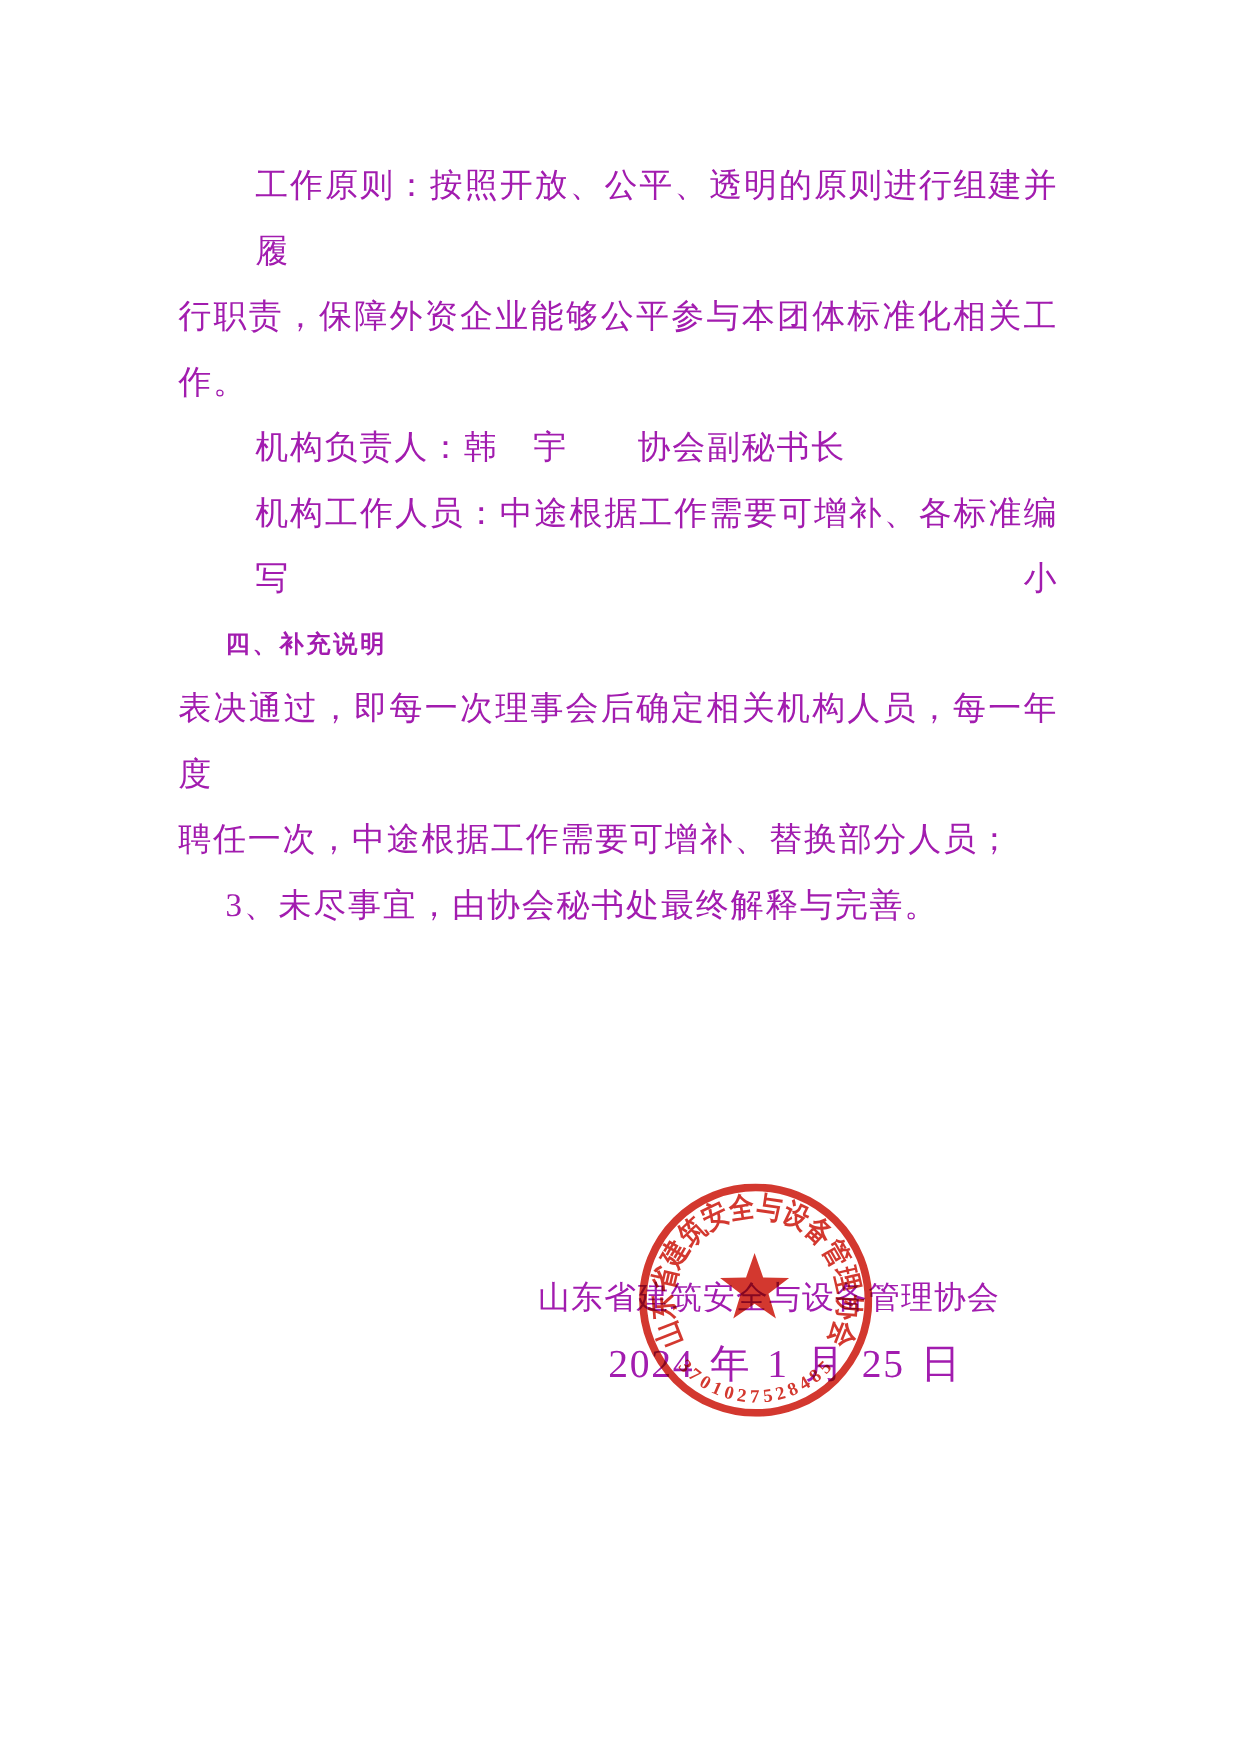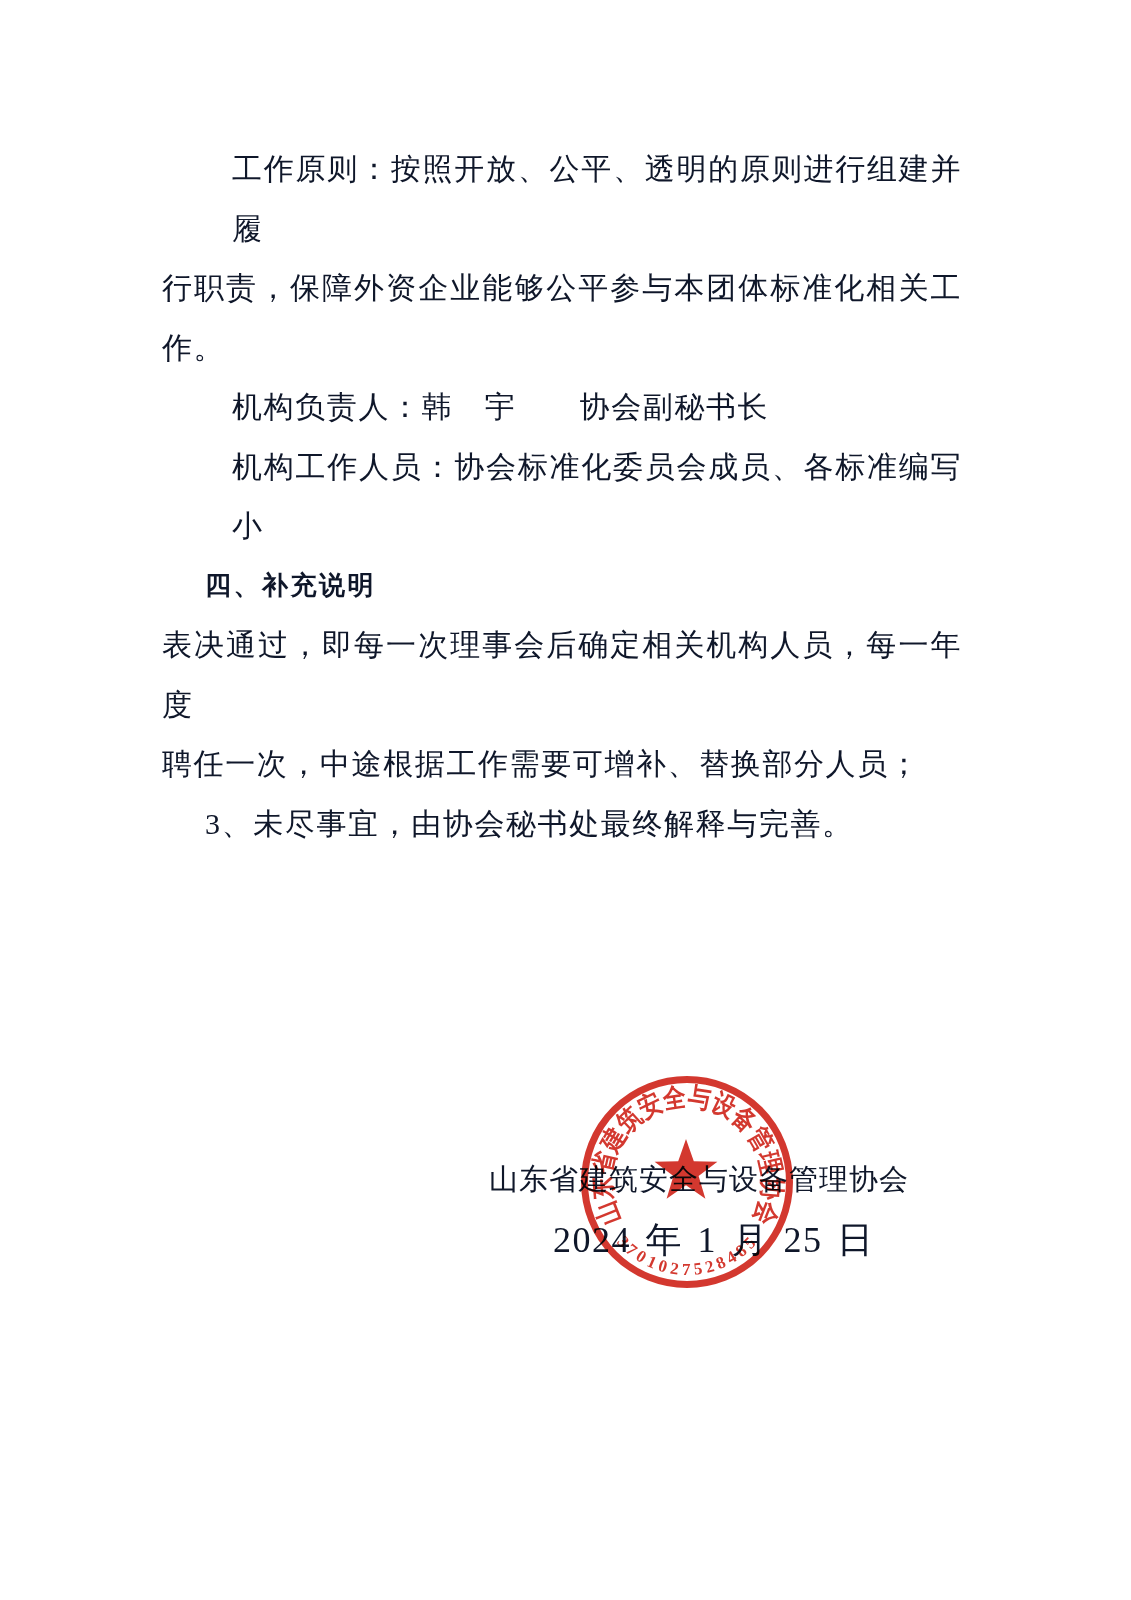--- a/index.html
+++ b/index.html
@@ -3,39 +3,39 @@
 <meta charset="utf-8">
 <style>
   html, body { margin: 0; padding: 0; background: #ffffff; }
   .page {
     position: relative;
     width: 982px;
     height: 1600px;
     background: #ffffff;
     overflow: hidden;
     font-family: "Liberation Serif", "DejaVu Serif", serif;
-    color: #0f172a;
+    color: #a21caf;
   }
   .textblock {
     position: absolute;
     left: 162px;
     top: 139px;
     width: 800px;
     font-size: 30px;
     line-height: 59.5px;
     letter-spacing: 1.6px;
   }
   .ln { text-align: left; }
   .fill { text-align: justify; text-align-last: justify; text-justify: inter-character; }
   .i-body { padding-left: 70px; }
   .i-num  { padding-left: 43px; }
   .head {
     font-weight: bold;
     font-family: Liberation Sans, sans-serif;
-    font-size: 26px;
+    font-size: 22px;
     letter-spacing: 2.5px;
   }
   .sig-org {
     position: absolute;
     left: 489px;
     top: 1160px;
     font-size: 29px;
     letter-spacing: 1px;
     white-space: nowrap;
   }
@@ -64,21 +64,21 @@
 </head>
 <body>
 
 <div class="page">
 
   <div class="textblock">
     <div class="ln i-body fill">工作原则：按照开放、公平、透明的原则进行组建并履</div>
     <div class="ln fill">行职责，保障外资企业能够公平参与本团体标准化相关工</div>
     <div class="ln">作。</div>
     <div class="ln i-body">机构负责人：韩　宇　　协会副秘书长</div>
-    <div class="ln i-body fill">机构工作人员：协会标准化委员会成员、各标准编写小</div>
+    <div class="ln i-body fill">机构工作人员：中途根据工作需要可增补、各标准编写小</div>
     <div class="ln i-num head">四、补充说明</div>
     <div class="ln fill">表决通过，即每一次理事会后确定相关机构人员，每一年度</div>
     <div class="ln">聘任一次，中途根据工作需要可增补、替换部分人员；</div>
     <div class="ln i-num">3、未尽事宜，由协会秘书处最终解释与完善。</div>
   </div>
 
   <div class="sig-org">山东省建筑安全与设备管理协会</div>
   <div class="sig-date">2024 年 1 月 25 日</div>
 
   <svg class="stamp" viewBox="0 0 212 212" xmlns="http://www.w3.org/2000/svg" aria-hidden="true">

